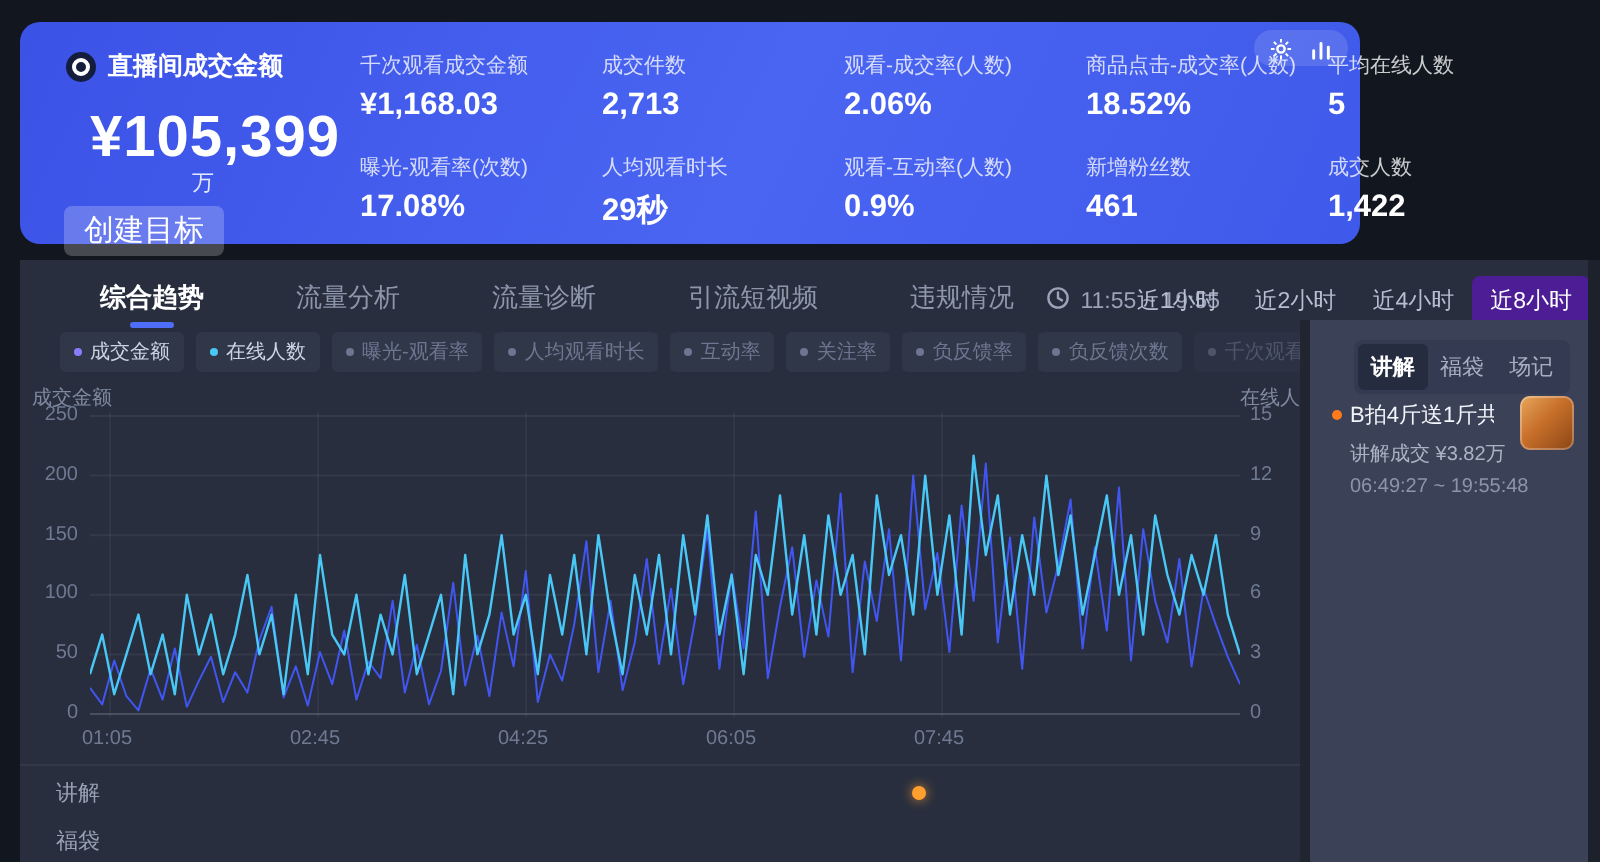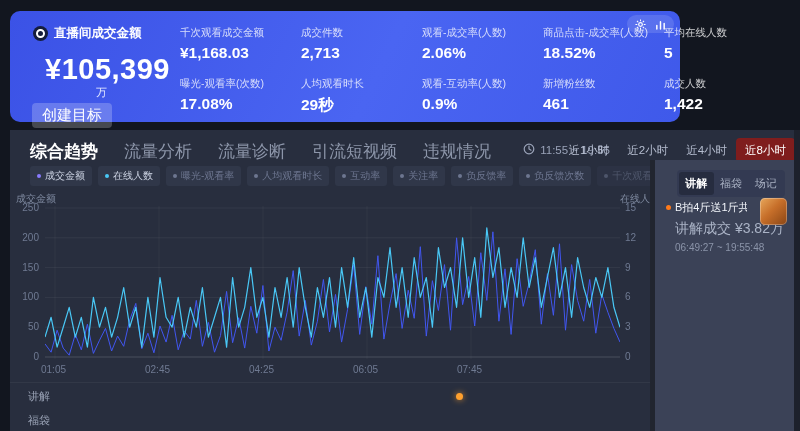--- a/index.html
+++ b/index.html
@@ -24,29 +24,29 @@
     grid-template-columns:repeat(5,121px);row-gap:15px;}
   .metric{color:#fff;}
   .m-label{font-size:10.5px;color:rgba(255,255,255,.78);white-space:nowrap;}
   .m-value{font-size:15.5px;font-weight:bold;margin-top:4px;}
   .corner-pill{position:absolute;right:6px;top:4px;height:18px;padding:0 8px;border-radius:9px;
     background:rgba(255,255,255,.13);display:flex;align-items:center;gap:9px;}
   .corner-pill svg{display:block;}
   
   .main-panel{position:absolute;left:10px;top:130px;width:790px;height:301px;background:#282e3e;}
   .tabs{position:absolute;left:20px;top:10px;display:flex;gap:26px;}
-  .tab{font-size:17px;color:#8d96aa;cursor:pointer;position:relative;padding-bottom:6px;white-space:nowrap;}
+  .tab{font-size:13px;color:#8d96aa;cursor:pointer;position:relative;padding-bottom:6px;white-space:nowrap;margin-left:20px;}
   .tab.active{color:#fff;font-weight:bold;}
   .tab.active::after{content:"";position:absolute;left:50%;transform:translateX(-50%);bottom:0;
     width:22px;height:3px;border-radius:2px;background:#4f6ef7;}
   .time-range{position:absolute;right:190px;top:13px;display:flex;align-items:center;gap:5px;
     font-size:11.5px;color:#9aa3b8;white-space:nowrap;}
   .range-buttons{position:absolute;right:5px;top:8px;display:flex;}
   .range-btn{font-size:11.5px;color:#b6bed0;padding:5px 9px;border-radius:4px;cursor:pointer;white-space:nowrap;}
-  .range-btn.active{background:#7f1d1d;color:#fff;}
+  .range-btn.active{background:#4c1d95;color:#fff;}
   
   .chips{position:absolute;left:20px;top:36px;display:flex;gap:6px;align-items:center;}
   .chip{display:flex;align-items:center;gap:4px;padding:3px 7px;background:#303749;border-radius:3px;
     font-size:10px;color:#6d7690;cursor:pointer;white-space:nowrap;flex:none;}
   .chip.active{color:#ccd3e3;}
   .chip .dot{width:4px;height:4px;border-radius:50%;background:#6d7690;flex:none;}
   .chip.clipped{max-width:46px;overflow:hidden;opacity:.55;}
   .chip-arrows{display:flex;gap:8px;color:#9aa3b8;font-size:13px;margin-left:4px;}
   .chip-arrows span{cursor:pointer;line-height:10px;}
   .metric-config{display:flex;align-items:center;gap:5px;margin-left:12px;font-size:11px;color:#e6ebf5;cursor:pointer;white-space:nowrap;}
@@ -72,21 +72,21 @@
   .right-panel{position:absolute;left:645px;top:30px;width:139px;height:271px;background:#3b4257;}
   .rp-tabs{position:absolute;left:22px;top:10px;width:108px;display:flex;background:#333a52;border-radius:4px;padding:2px;box-sizing:border-box;}
   .rp-tab{flex:1;text-align:center;font-size:11px;color:#a8b0c2;padding:4px 0;border-radius:3px;cursor:pointer;white-space:nowrap;}
   .rp-tab.active{background:#262c3f;color:#fff;font-weight:bold;}
   .rp-item{position:absolute;left:11px;top:40px;width:121px;cursor:pointer;}
   .rp-bullet{position:absolute;left:0;top:5px;width:5px;height:5px;border-radius:50%;background:#ff7a1a;}
   .rp-title{margin-left:9px;width:72px;font-size:11px;color:#f2f5fa;white-space:nowrap;overflow:hidden;}
   .rp-thumb{position:absolute;right:0;top:-2px;width:27px;height:27px;border-radius:5px;
     background:linear-gradient(135deg,#e8a85c 0%,#c76f2a 45%,#8a4514 100%);
     box-shadow:inset 0 0 0 1px rgba(255,255,255,.28);}
-  .rp-deal{margin-left:9px;margin-top:5px;font-size:14px;color:#aab3c6;white-space:nowrap;}
+  .rp-deal{margin-left:9px;margin-top:5px;font-size:10px;color:#aab3c6;white-space:nowrap;}
   .rp-time{margin-left:9px;margin-top:4px;font-size:10px;color:#8b94a9;white-space:nowrap;}
   .scroll-strip{position:absolute;left:784px;top:0;width:6px;height:301px;background:#1d212c;}
 </style>
 </head>
 <body>
 
 <div class="banner">
   <div class="banner-left">
     <div class="bl-title">
       <span class="target-icon">

